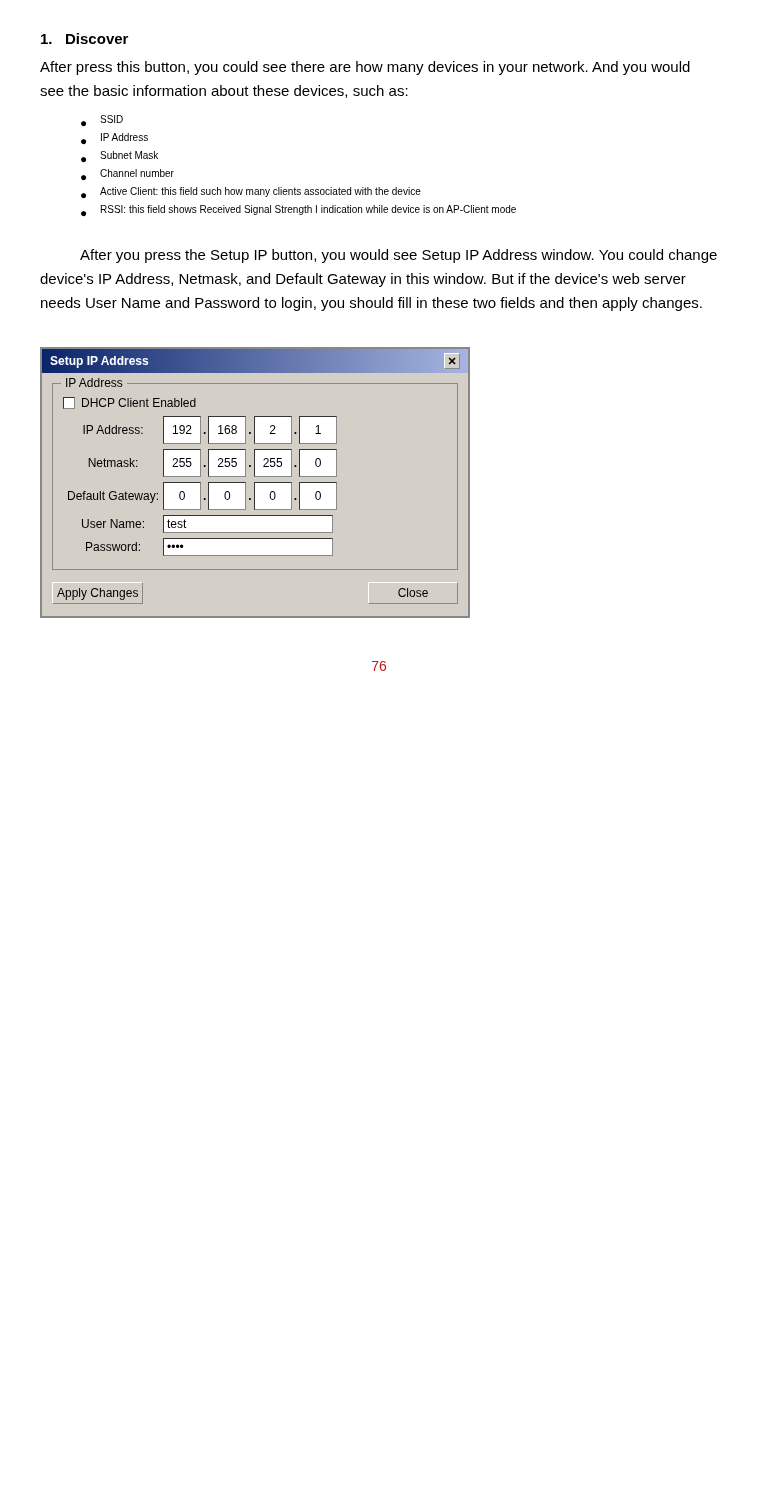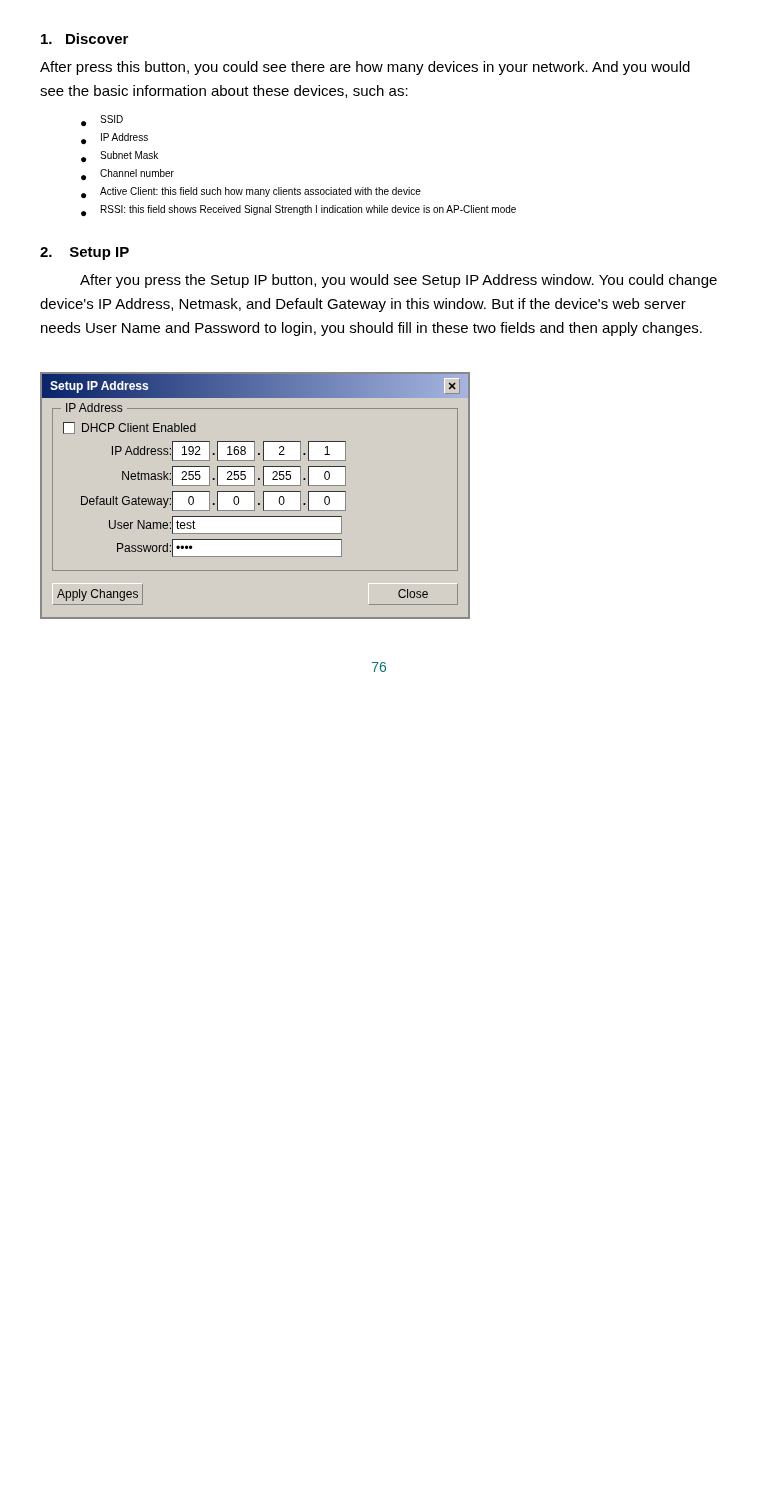--- a/index.html
+++ b/index.html
@@ -151,33 +151,32 @@
 
     .form-row {
       display: flex;
       align-items: center;
       margin-bottom: 5px;
     }
 
     .form-label {
       width: 100px;
       font-size: 12px;
-      text-align: right;
-      margin-left: 9px;
+      text-align: center;
     }
 
     .ip-fields {
       display: flex;
       align-items: center;
       gap: 2px;
     }
 
     .ip-input {
       width: 38px;
-      height: 20px;
+      height: 28px;
       border: 1px inset #888;
       background: #fff;
       text-align: center;
       font-size: 12px;
       padding: 1px;
     }
 
     .ip-dot {
       font-size: 12px;
       font-weight: bold;
@@ -207,21 +206,21 @@
       border-left-color: #fff;
       font-size: 12px;
       cursor: pointer;
       padding: 0 4px;
     }
 
     .page-footer {
       text-align: center;
       margin-top: 40px;
       font-size: 14px;
-      color: #0f766e;
+      color: #b91c1c;
     }
 
     .section2-header {
       margin-bottom: 8px;
     }
   </style>
 </head>
 <body>
 
 <div class="section">
@@ -235,25 +234,20 @@
     <li><span>SSID</span></li>
     <li><span>IP Address</span></li>
     <li><span>Subnet Mask</span></li>
     <li><span>Channel number</span></li>
     <li><span>Active Client: this field such how many clients associated with the device</span></li>
     <li><span>RSSI: this field shows Received Signal Strength I indication while device is on AP-Client mode</span></li>
   </ul>
 </div>
 
 <div class="section">
-  <div class="section2-header">
-    <span class="section-number">2.</span>
-    &nbsp;&nbsp;
-    <span class="section-title">Setup IP</span>
-  </div>
   <p class="section2-intro">After you press the Setup IP button, you would see Setup IP Address window. You could change device's IP Address, Netmask, and Default Gateway in this window. But if the device's web server needs User Name and Password to login, you should fill in these two fields and then apply changes.</p>
 
   
   <div class="dialog-container">
     <div class="dialog-window">
 
       <div class="dialog-titlebar">
         <span>Setup IP Address</span>
         <div class="dialog-close-btn">✕</div>
       </div>

